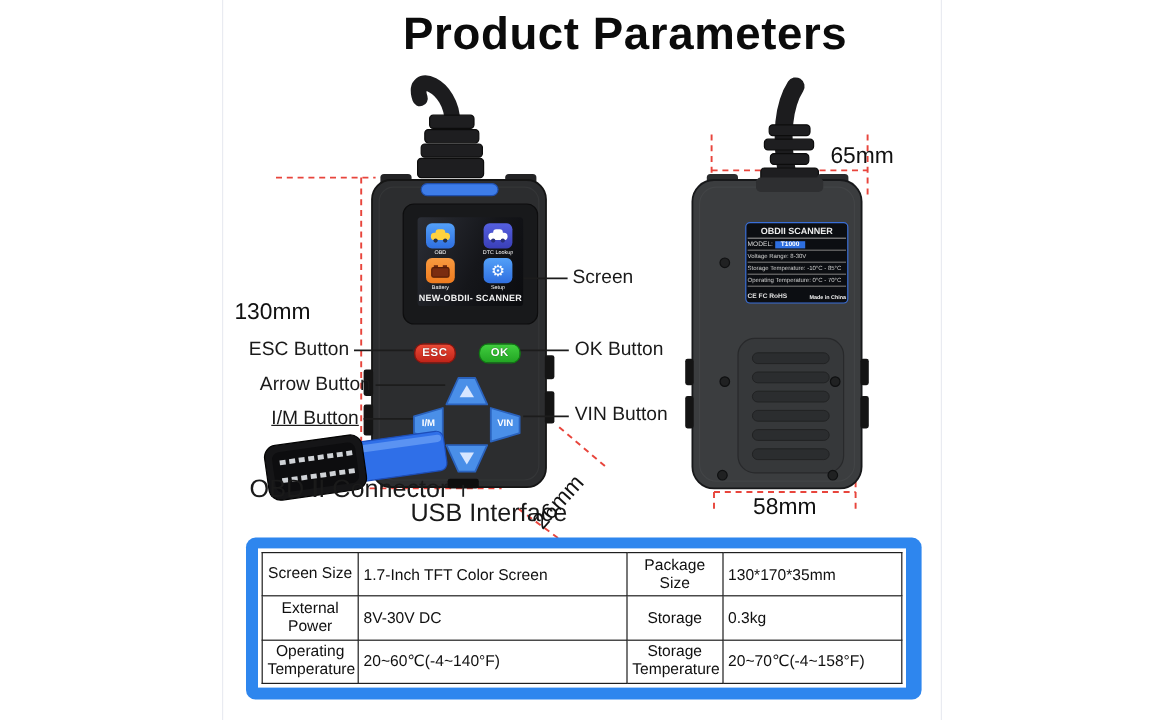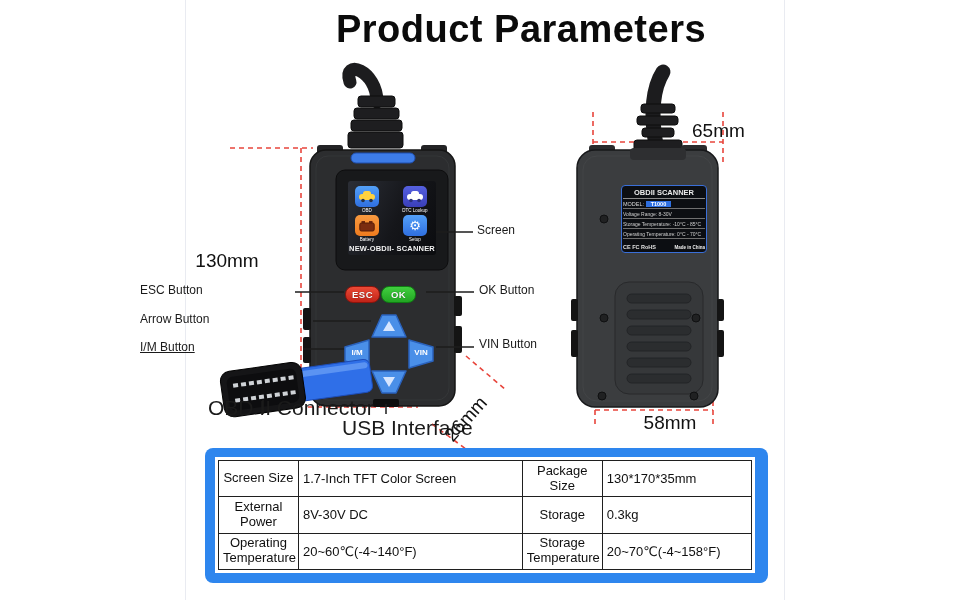--- a/index.html
+++ b/index.html
@@ -2,22 +2,22 @@
 <html><head>
 <meta charset="utf-8">
 <style>
   html,body{margin:0;padding:0;background:#fff;}
   .stage{position:relative;width:970px;height:600px;background:#fff;overflow:hidden;
          font-family:"Liberation Sans","DejaVu Sans",sans-serif;color:#151515;}
   .abs{position:absolute;}
   .edge-line{position:absolute;top:0;width:1px;height:600px;background:#e9ebf1;}
   .title{left:185px;top:8px;width:672px;text-align:center;font-size:38px;font-weight:bold;
          letter-spacing:.5px;margin:0;color:#0b0b0b;}
-  .label{font-size:12px;white-space:nowrap;color:#1a1a1a;}
-  .label.r{}
+  .label{font-size:16px;white-space:nowrap;color:#1a1a1a;}
+  .label.r{text-align:right;}
   .dim{font-size:19px;white-space:nowrap;color:#111;}
   .dim.r{text-align:center;}
   .dim.c{text-align:center;}
   .rot{transform:rotate(-48deg);}
 
   
   .scr{left:348px;top:181px;width:88px;height:74px;border-radius:3px;
        background:linear-gradient(115deg,#2b2e36 0%,#15161a 55%,#0b0c0f 100%);}
   .tile{position:absolute;width:24px;height:21px;border-radius:5px;display:flex;
         align-items:center;justify-content:center;}
@@ -28,21 +28,21 @@
   .tlabel{position:absolute;width:48px;font-size:4.5px;color:#fff;text-align:center;white-space:nowrap;}
   .caption{position:absolute;left:-6px;top:63px;width:100px;text-align:center;font-size:7.5px;
            font-weight:bold;color:#f2f2f2;letter-spacing:.2px;white-space:nowrap;}
   .gear-glyph{font-size:13px;color:#fff;line-height:1;}
 
   
   .pill{position:absolute;width:33px;height:15px;border-radius:8px;display:flex;align-items:center;
         justify-content:center;font-size:9.5px;font-weight:bold;color:#fff;letter-spacing:.5px;
         text-shadow:0 0 1px rgba(0,0,0,.6);}
   .pill.esc{left:345px;top:286px;background:linear-gradient(180deg,#ec4a36,#c02318);border:1px solid #8d140c;}
-  .pill.ok{left:381px;top:286px;background:linear-gradient(180deg,#41cf3f,#22a423;);border:1px solid #0f7d12;background:linear-gradient(180deg,#41cf3f,#22a423);}
+  .pill.ok{left:399px;top:286px;background:linear-gradient(180deg,#41cf3f,#22a423;);border:1px solid #0f7d12;background:linear-gradient(180deg,#41cf3f,#22a423);}
   .keytxt{position:absolute;width:30px;text-align:center;font-size:8px;font-weight:bold;color:#fff;}
 
   
   .plate{left:621px;top:185px;width:86px;height:68px;background:#0c0e12;border:1.5px solid #3a6fd8;
          border-radius:4px;box-sizing:border-box;padding:2px 1px;display:flex;flex-direction:column;}
   .plate-title{font-size:7.5px;font-weight:bold;color:#ececec;text-align:center;
                border-bottom:.5px solid #8a8a8a;padding-bottom:1px;white-space:nowrap;}
   .plate-model{font-size:5.5px;color:#d8d8d8;padding:1.5px 0;white-space:nowrap;}
   .plate-model b{background:#2e6fe0;color:#fff;padding:0 5px;font-weight:bold;}
   .plate-line{font-size:5px;color:#cfcfcf;border-top:.5px solid #6f6f6f;padding:1.5px 0;white-space:nowrap;}
@@ -252,21 +252,21 @@
   <div class="abs label" style="left:479px;top:337px;">VIN Button</div>
   <div class="abs label r" style="left:140px;top:283px;width:151px;">ESC Button</div>
   <div class="abs label r" style="left:140px;top:312px;width:169px;">Arrow Button</div>
   <div class="abs label r" style="left:140px;top:340px;width:159px;text-decoration:underline;">I/M Button</div>
   <div class="abs label" style="left:208px;top:396px;font-size:21px;">OBD II Connector</div>
   <div class="abs label" style="left:342px;top:416px;font-size:21px;">USB Interface</div>
 
   <div class="abs dim r" style="left:150px;top:250px;width:154px;">130mm</div>
   <div class="abs dim" style="left:692px;top:120px;">65mm</div>
   <div class="abs dim rot" style="left:438px;top:408px;width:56px;text-align:center;">26mm</div>
-  <div class="abs dim c" style="left:615px;top:412px;width:110px;">58mm</div>
+  <div class="abs dim c" style="left:599px;top:412px;width:110px;">58mm</div>
 
   <div class="abs spec-panel">
     <div class="spec-inner">
       <table class="spec">
         <colgroup>
             <col style="width:15%">
             <col style="width:42%">
             <col style="width:15%">
             <col style="width:28%">
           </colgroup>

